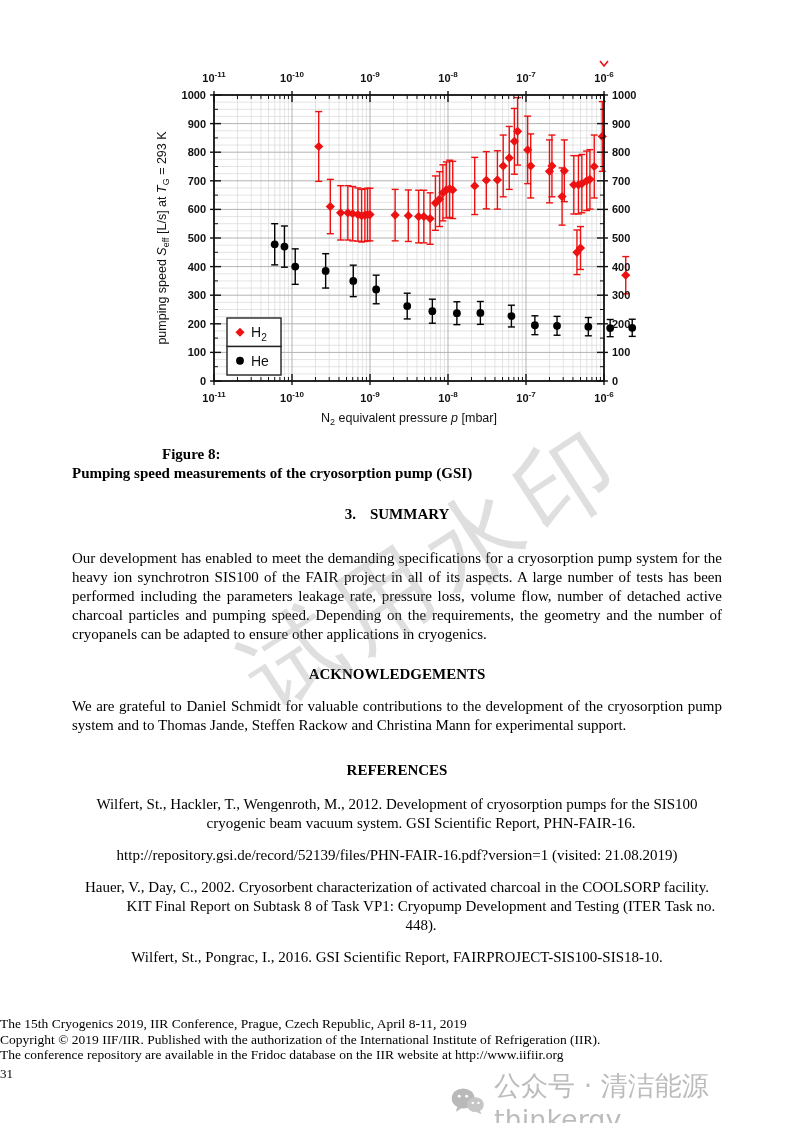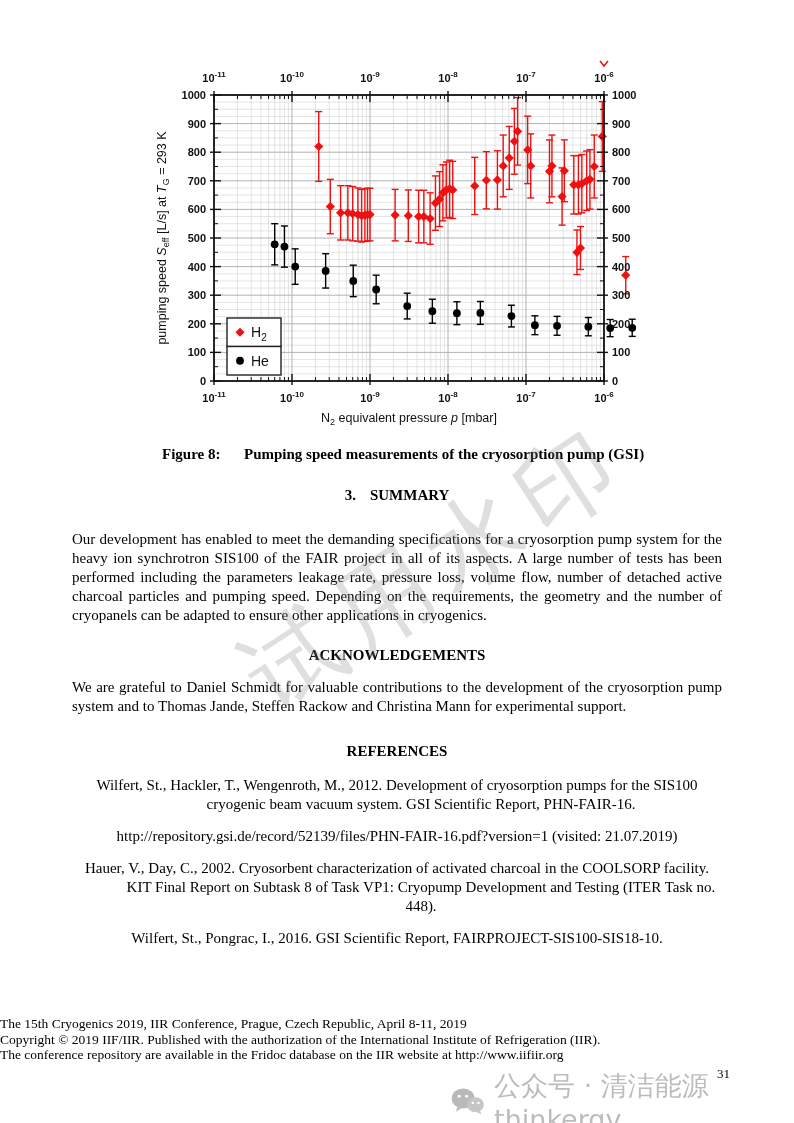--- a/index.html
+++ b/index.html
@@ -5,38 +5,38 @@
   html,body{margin:0;padding:0;background:#888;}
   .page{
     position:relative; width:794px; height:1123px; background:#ffffff;
     margin:0 auto; overflow:hidden;
     font-family:"Liberation Serif", serif; color:#000;
   }
   
   #chart-svg{position:absolute; left:150px; top:50px; overflow:visible;}
   
   .content{position:absolute; left:72px; top:445px; width:650px; font-size:15px; line-height:19px;}
-  .caption{display:flex; font-weight:bold;}
+  .caption{display:flex; font-weight:bold;flex-direction:column;}
   .cap-label{margin-left:90px; width:82px; flex:none;}
   .heading{text-align:center; font-weight:bold; font-size:15px; margin:0;}
   .h-summary{margin-top:22px;}
   .h-ack{margin-top:21px;}
   .h-ref{margin-top:26px;}
   .num-gap{display:inline-block; width:14px;}
   .para{text-align:justify; margin:0;}
   .p-summary{margin-top:25px;}
   .p-ack{margin-top:13px;}
   .ref{margin-top:13px;text-align:center;}
   .ref-first{margin-top:15px;}
   .rline1{padding-left:48px; text-indent:-48px;}
   .rline2{padding-left:48px;}
   
   .footer{position:absolute; left:0; top:1016px; width:794px; text-align:left;
           font-size:13.5px; line-height:15.5px;}
-  .page-number{position:absolute; left:0; top:1066px; width:730px; text-align:right; font-size:13px;}
+  .page-number{position:absolute; left:0; top:1066px; width:730px; text-align:left; font-size:13px;}
   
   .wm-diagonal{
     position:absolute; left:195px; top:505px; width:470px; height:110px;
     transform:rotate(-33deg);
     font-family:"DejaVu Sans", sans-serif;
     font-size:96px; letter-spacing:12px; color:rgba(140,140,140,0.28);
     white-space:nowrap; pointer-events:none; z-index:6; text-align:center;
   }
   .wm-bottom{
     position:absolute; left:450px; top:1068px; display:flex; align-items:center; gap:9px;
@@ -579,21 +579,21 @@
     <h3 class="heading h-ack">ACKNOWLEDGEMENTS</h3>
     <p class="para p-ack">We are grateful to Daniel Schmidt for valuable contributions to the development of the cryosorption pump system and to Thomas Jande, Steffen Rackow and Christina Mann for experimental support.</p>
 
     <h3 class="heading h-ref">REFERENCES</h3>
 
     <div class="ref ref-first">
       <div class="rline1">Wilfert, St., Hackler, T., Wengenroth, M., 2012. Development of cryosorption pumps for the SIS100 cryogenic beam vacuum system. GSI Scientific Report, PHN-FAIR-16.</div>
       <div class="rline2"></div>
     </div>
     <div class="ref">
-      <div class="rline1">http://repository.gsi.de/record/52139/files/PHN-FAIR-16.pdf?version=1 (visited: 21.07.2019)</div>
+      <div class="rline1">http://repository.gsi.de/record/52139/files/PHN-FAIR-16.pdf?version=1 (visited: 21.08.2019)</div>
       <div class="rline2"></div>
     </div>
     <div class="ref">
       <div class="rline1">Hauer, V., Day, C., 2002. Cryosorbent characterization of activated charcoal in the COOLSORP facility. KIT Final Report on Subtask 8 of Task VP1: Cryopump Development and Testing (ITER Task no. 448).</div>
       <div class="rline2"></div>
     </div>
     <div class="ref">
       <div class="rline1">Wilfert, St., Pongrac, I., 2016. GSI Scientific Report, FAIRPROJECT-SIS100-SIS18-10.</div>
       <div class="rline2"></div>
     </div>

